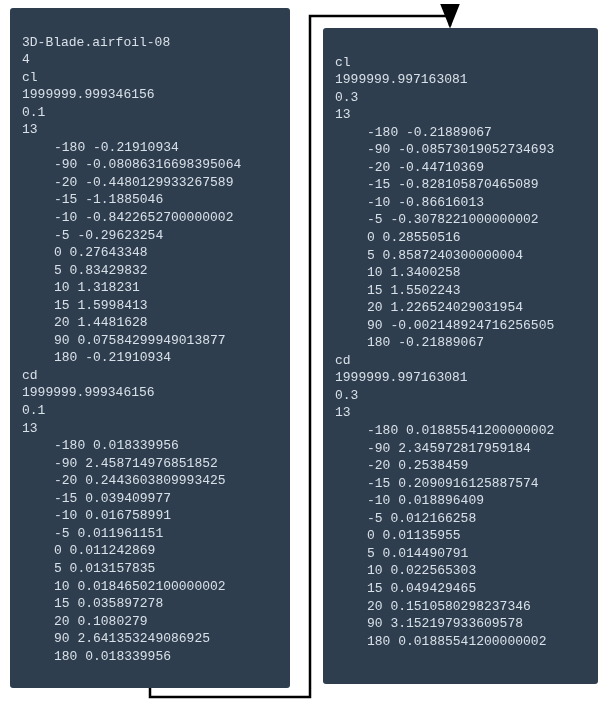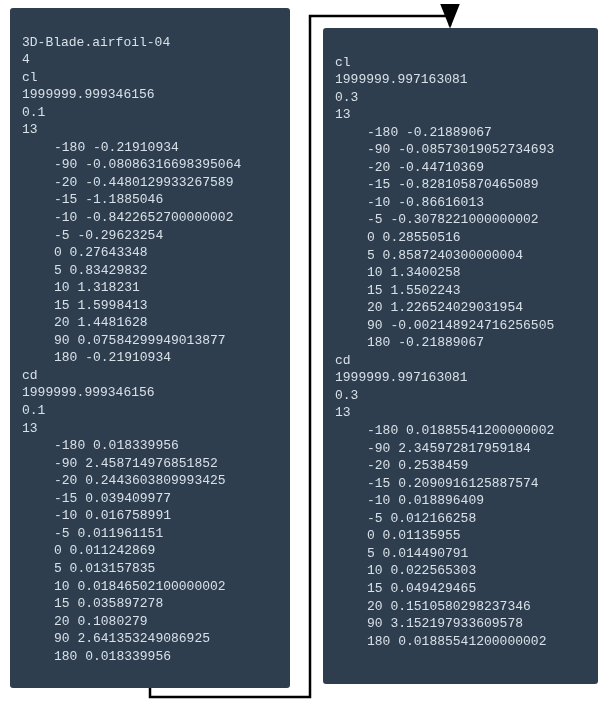--- a/index.html
+++ b/index.html
@@ -47,21 +47,21 @@
       left: 0;
       width: 600px;
       height: 703px;
       pointer-events: none;
     }
   </style>
 </head>
 <body>
 
 <div class="panel panel-left">
-<span>3D-Blade.airfoil-04</span>
+<span>3D-Blade.airfoil-08</span>
 <span>4</span>
 <span>cl</span>
 <span>1999999.999346156</span>
 <span>0.1</span>
 <span>13</span>
 <span class="indent">-180 -0.21910934</span><span class="indent">-90 -0.08086316698395064</span><span class="indent">-20 -0.4480129933267589</span><span class="indent">-15 -1.1885046</span><span class="indent">-10 -0.8422652700000002</span><span class="indent">-5 -0.29623254</span><span class="indent">0 0.27643348</span><span class="indent">5 0.83429832</span><span class="indent">10 1.318231</span><span class="indent">15 1.5998413</span><span class="indent">20 1.4481628</span><span class="indent">90 0.07584299949013877</span><span class="indent">180 -0.21910934</span><span>cd</span>
 <span>1999999.999346156</span>
 <span>0.1</span>
 <span>13</span>
 <span class="indent">-180 0.018339956</span><span class="indent">-90 2.458714976851852</span><span class="indent">-20 0.2443603809993425</span><span class="indent">-15 0.039409977</span><span class="indent">-10 0.016758991</span><span class="indent">-5 0.011961151</span><span class="indent">0 0.011242869</span><span class="indent">5 0.013157835</span><span class="indent">10 0.01846502100000002</span><span class="indent">15 0.035897278</span><span class="indent">20 0.1080279</span><span class="indent">90 2.641353249086925</span><span class="indent">180 0.018339956</span></div>

